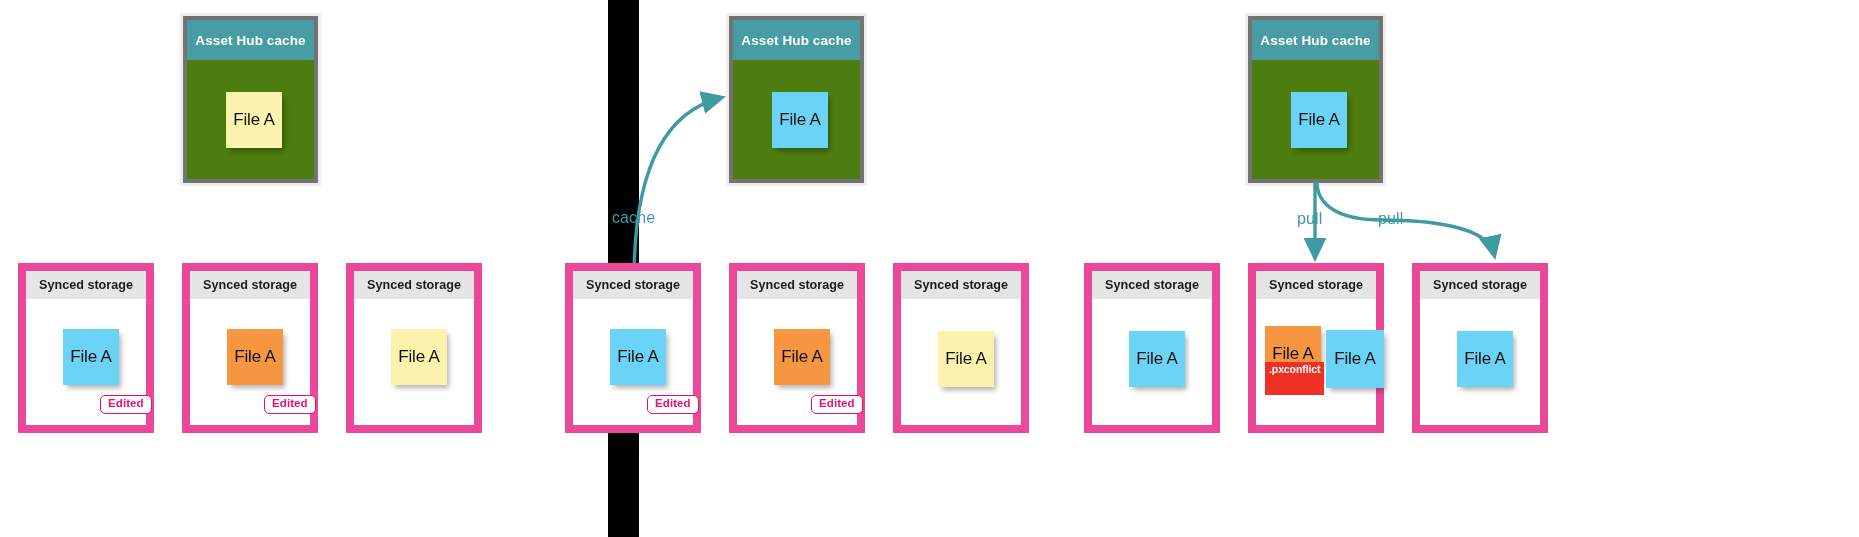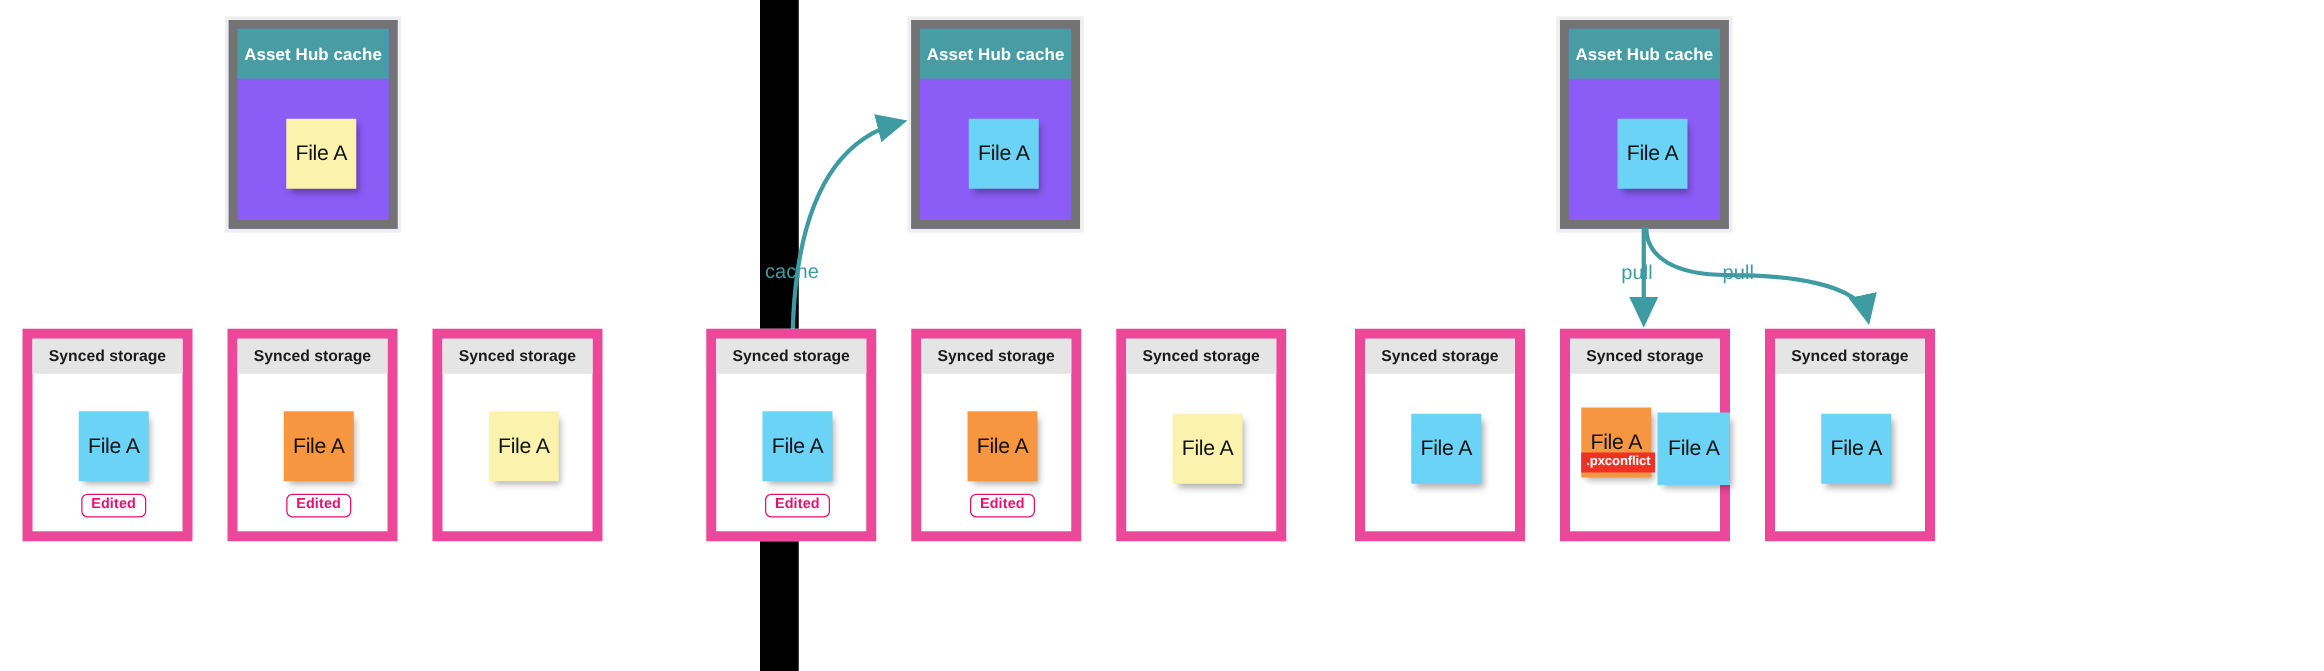--- a/index.html
+++ b/index.html
@@ -15,22 +15,22 @@
   .divider {
     position: absolute;
     background: #000000;
     top: 0; height: 537px;
   }
 
   
   .hub {
     position: absolute;
     width: 135px; height: 167px;
-    background: #8b5cf6;
-    border: 7px solid #737373;
+    background: #4d7c0f;
+    border: 4px solid #737373;
     box-shadow: 0 0 0 3px #eeeeee;
   }
   .hub-title {
     height: 40px;
     background: #479da3;
     color: #ffffff;
     font-size: 13.5px;
     font-weight: bold;
     display: flex; align-items: center; justify-content: center;
     letter-spacing: .1px;
@@ -74,28 +74,29 @@
     position: absolute;
     font-size: 11.5px;
     font-weight: bold;
     color: #e8106e;
     border: 1.6px solid #e8106e;
     border-radius: 5px;
     padding: 2px 7px 3px 7px;
     background: #ffffff;
     letter-spacing: .1px;
     line-height: 1;
+    margin-left: 35px;
   }
   .badge-conflict {
     position: absolute;
     font-size: 10.5px;
     font-weight: bold;
     color: #ffffff;
     background: #ee3124;
-    padding: 2px 4px 3px 4px;
+    padding: 2px 4px 20px 4px;
     line-height: 1;
     letter-spacing: -.1px;
     white-space: nowrap;
   }
 
   
   .arrow-svg { position: absolute; overflow: visible; pointer-events: none; }
   .arrow-label {
     position: absolute;
     color: #3f9ba2;

